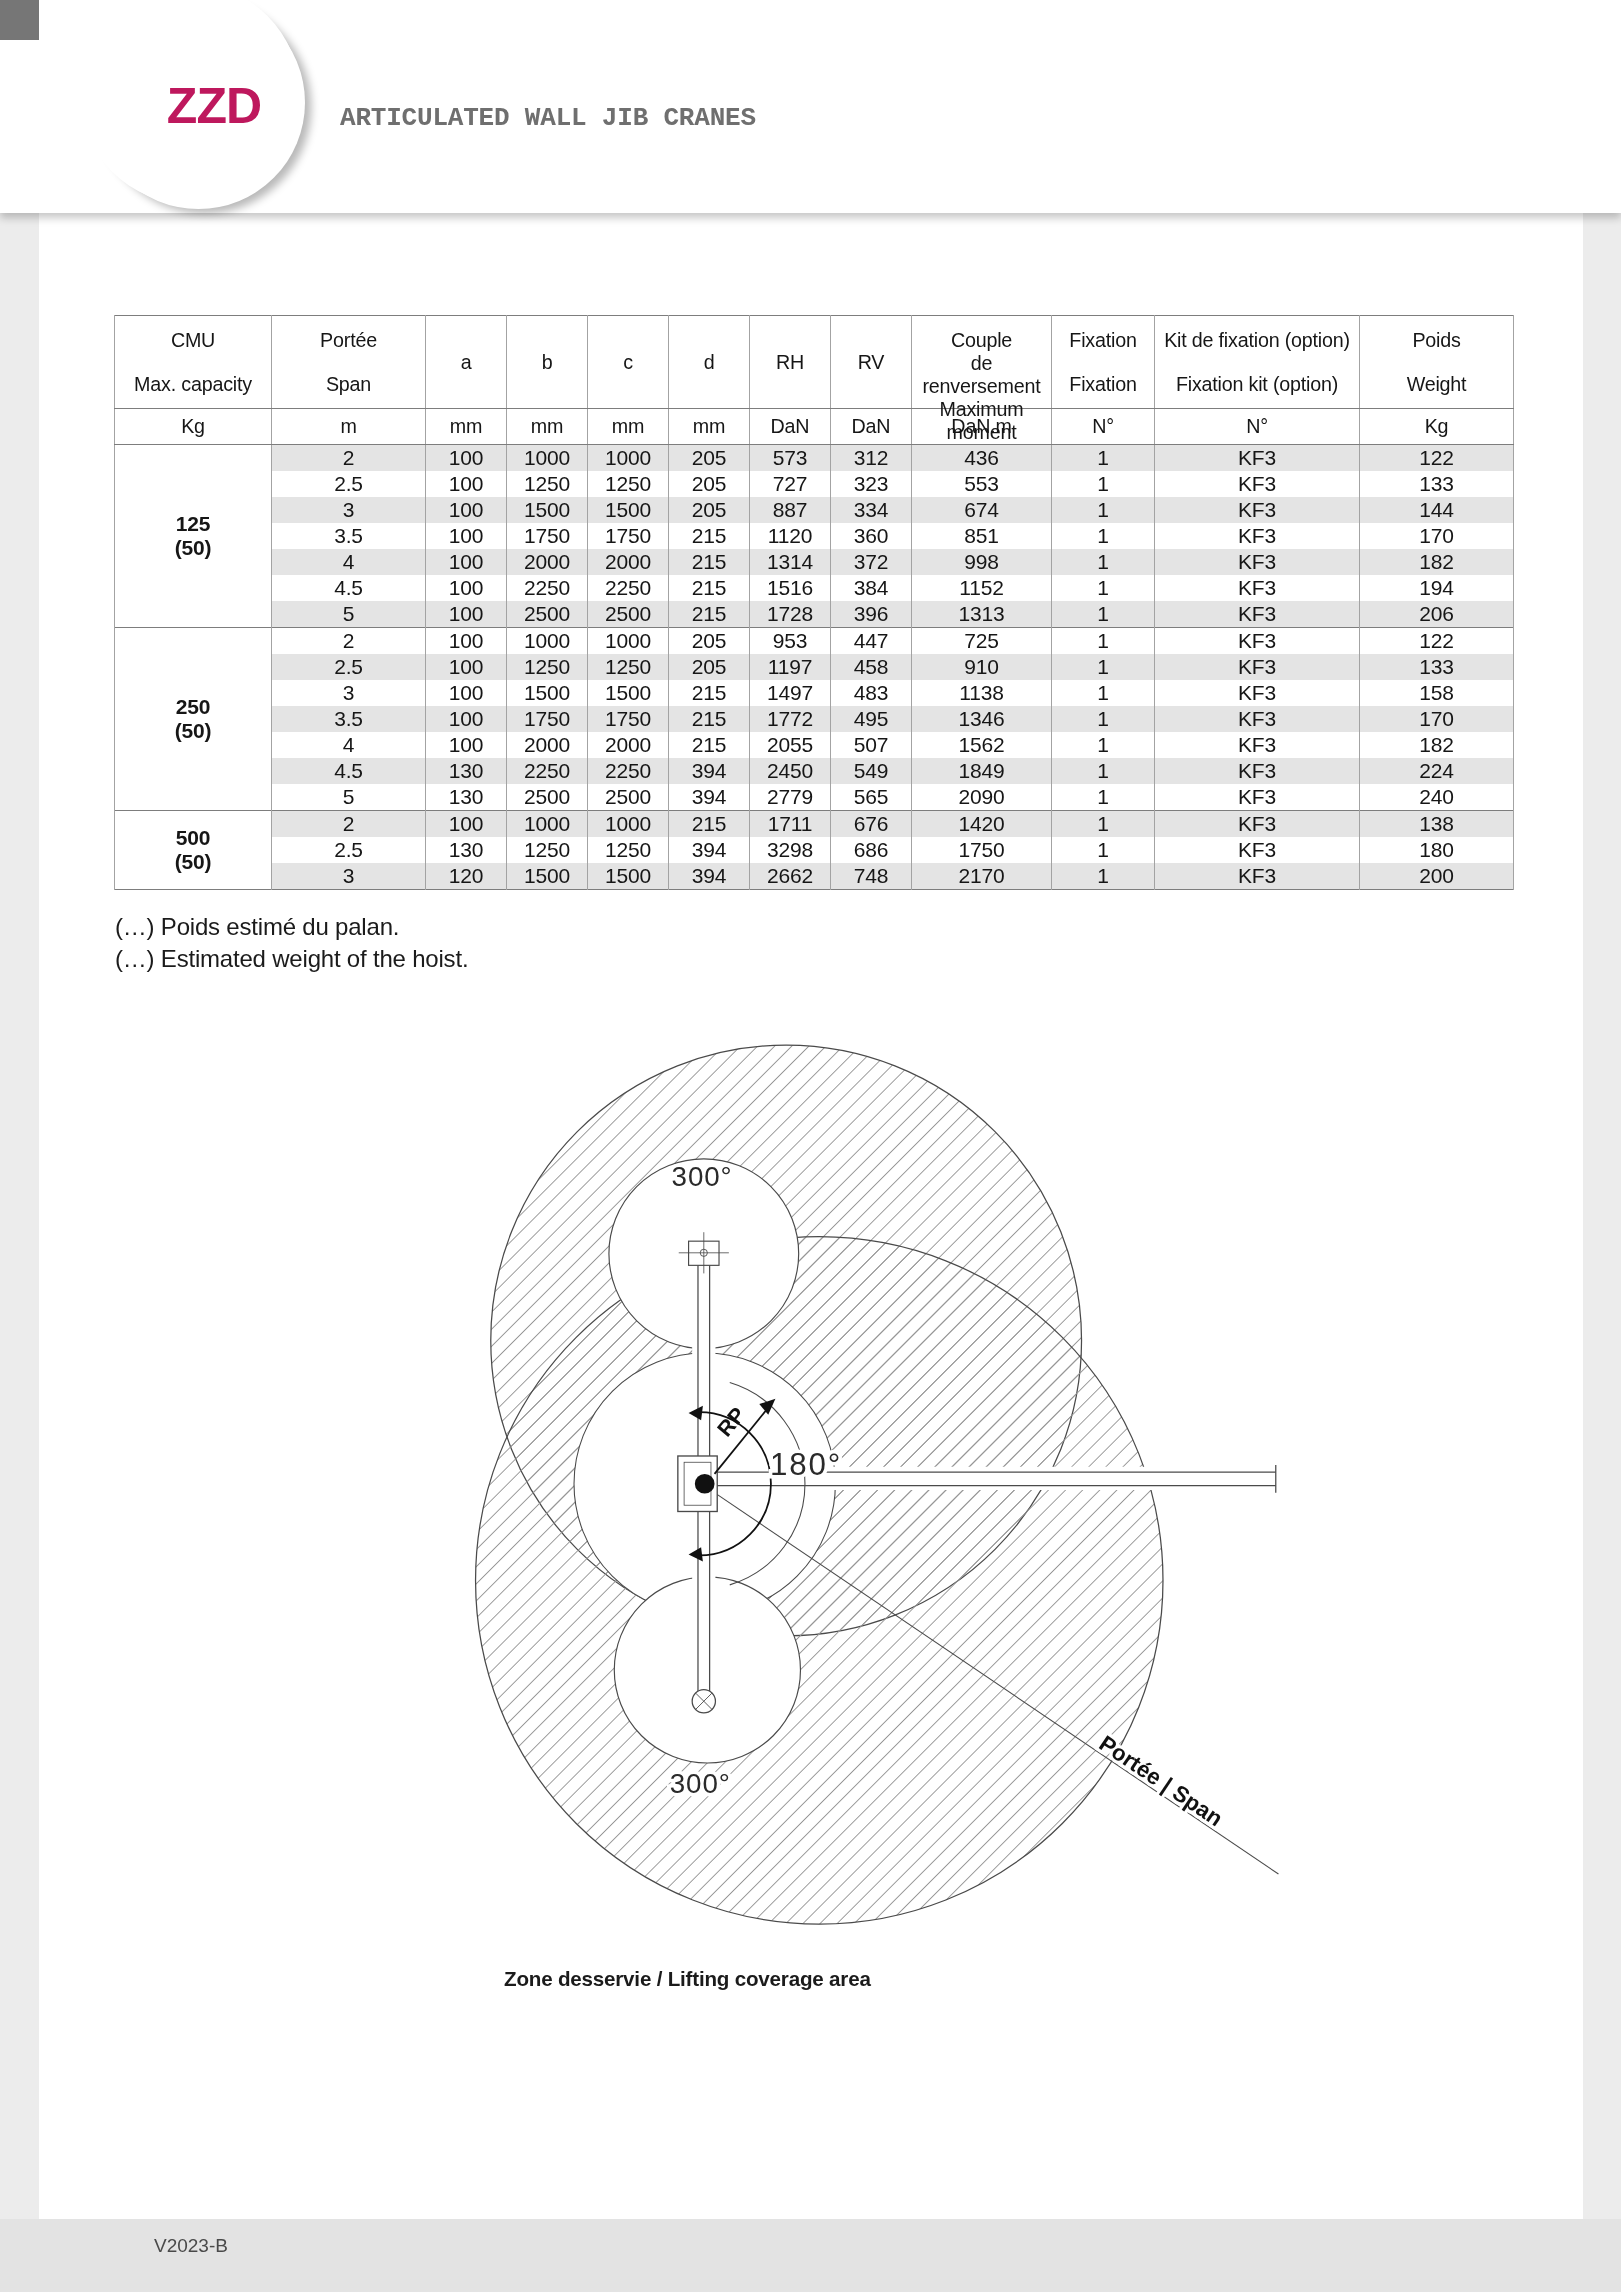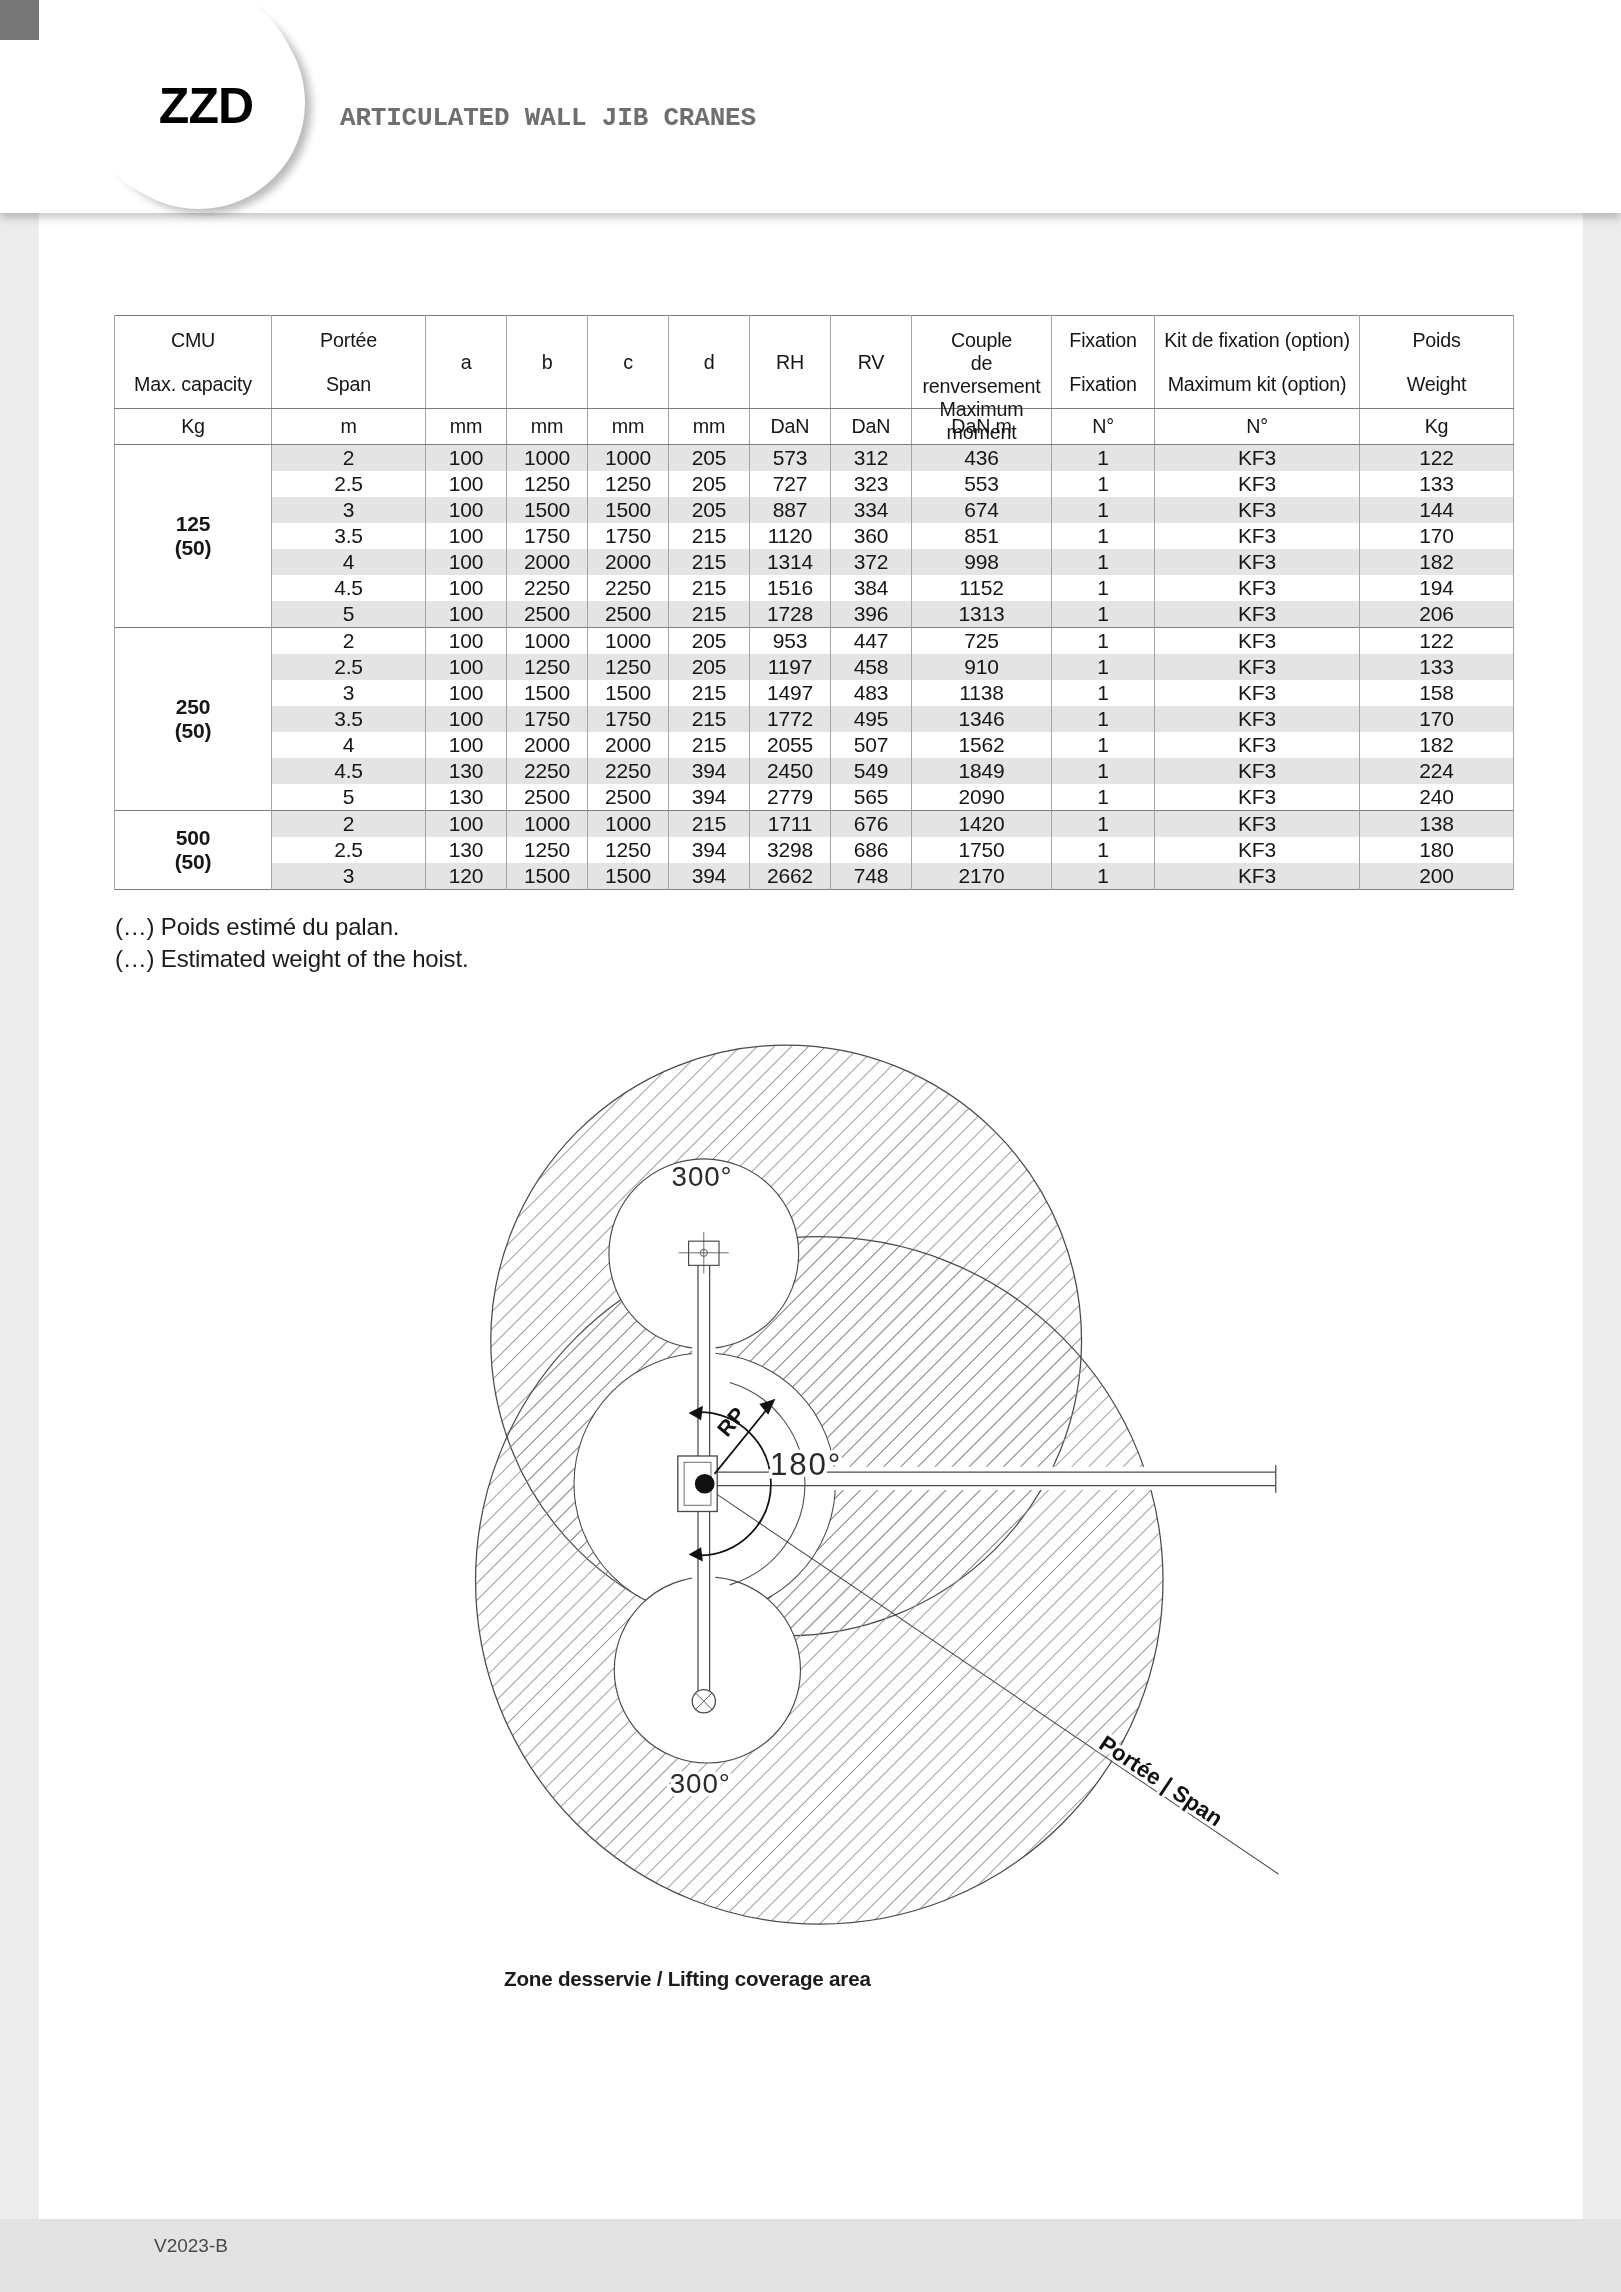--- a/index.html
+++ b/index.html
@@ -7,22 +7,22 @@
   .page{position:relative;width:1621px;height:2293px;background:#ececec;overflow:hidden;}
 
   
   .top-band{position:absolute;left:0;top:0;width:1621px;height:213px;background:#fff;
             box-shadow:0 4.5px 8px rgba(0,0,0,0.22);z-index:5;}
   .corner-square{position:absolute;left:0;top:0;width:39px;height:40px;background:#767676;}
   .logo-circle{position:absolute;left:92px;top:-3.6px;width:213px;height:213px;border-radius:50%;
                background:#fff;box-shadow:6.3px 4.5px 9px rgba(0,0,0,0.28);}
   .logo-circle::after{content:"";position:absolute;left:-12.5px;top:-12.5px;right:5.4px;bottom:5.4px;
                border-radius:50%;background:#fff;}
-  .product-code{position:absolute;left:148px;top:77px;width:116px;text-align:center;
-               font-size:50px;font-weight:bold;color:#000000;letter-spacing:-0.9px;z-index:6;}
+  .product-code{position:absolute;left:156px;top:77px;width:116px;text-align:center;
+               font-size:50px;font-weight:bold;color:#be185d;letter-spacing:-0.9px;z-index:6;}
   .page-title{position:absolute;left:340px;top:103px;font-size:26px;font-weight:bold;
                color:#6f6f6f;letter-spacing:-0.2px;z-index:6;font-family:Liberation Mono, monospace;}
 
   
   .content-panel{position:absolute;left:39px;top:213px;width:1544px;height:2006px;background:#fff;}
 
   
   .spec-table{position:absolute;left:114px;top:307px;z-index:2;margin-top:8px;}
   .spec-table table{border-collapse:collapse;table-layout:fixed;background:#fff;
                     border:1.8px solid #7d7d7d;letter-spacing:-0.2px;}
@@ -135,21 +135,21 @@
             </th>
             <th class="hcell">
               <div class="wrap">
                 <div>Fixation</div>
                 <div>Fixation</div>
               </div>
             </th>
             <th class="hcell">
               <div class="wrap">
                 <div>Kit de fixation (option)</div>
-                <div>Maximum kit (option)</div>
+                <div>Fixation kit (option)</div>
               </div>
             </th>
             <th class="hcell">
               <div class="wrap">
                 <div>Poids</div>
                 <div>Weight</div>
               </div>
             </th>
           </tr>
           <tr class="units">

